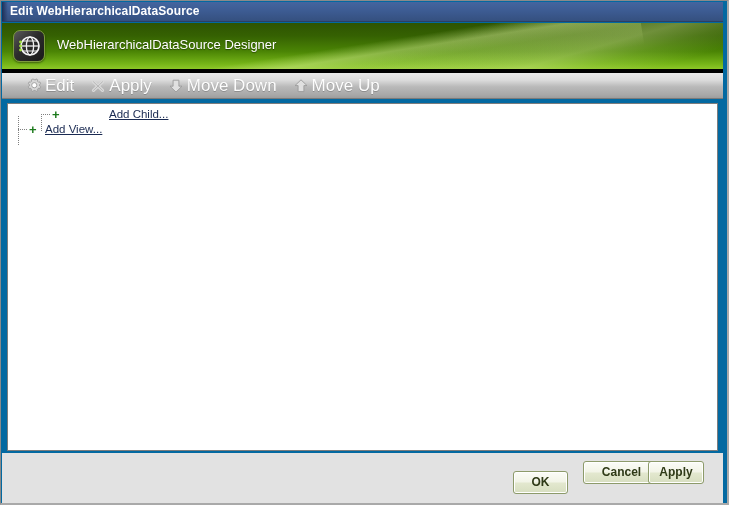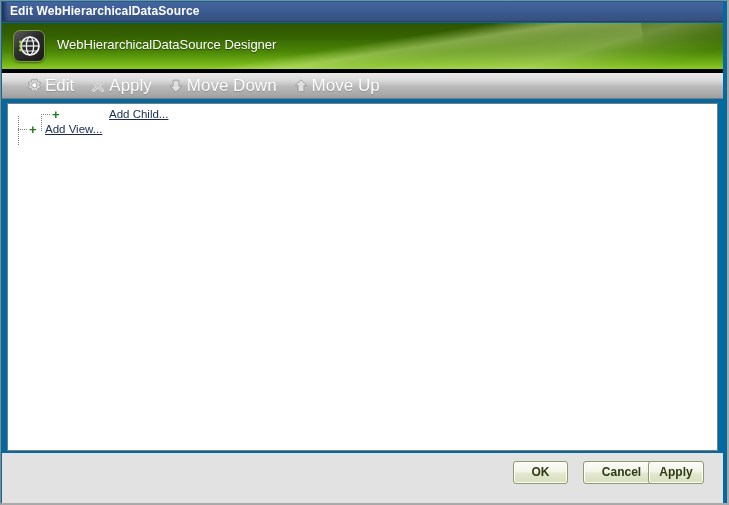--- a/index.html
+++ b/index.html
@@ -266,21 +266,21 @@
     border-radius: 3px;
     background: linear-gradient(to bottom, #fbfcf7 0%, #f2f4e7 48%, #e3e8cf 52%, #d7dec0 100%);
     box-shadow: inset 0 0 0 1px #ffffff;
     font-size: 12px;
     font-weight: bold;
     color: #2f3a17;
     text-align: center;
     line-height: 21px;
     cursor: default;
   }
-  #btn-ok     { left: 512px; width: 55px; }
+  #btn-ok     { left: 512px; width: 55px; margin-top: 10px; }
   #btn-cancel { left: 582px; width: 77px; }
   #btn-apply  { left: 647px; width: 56px; }
 </style>
 </head>
 <body>
 
 <div id="window">
 
   <div id="titlebar">
     <span id="titlebar-text">Edit WebHierarchicalDataSource</span>

